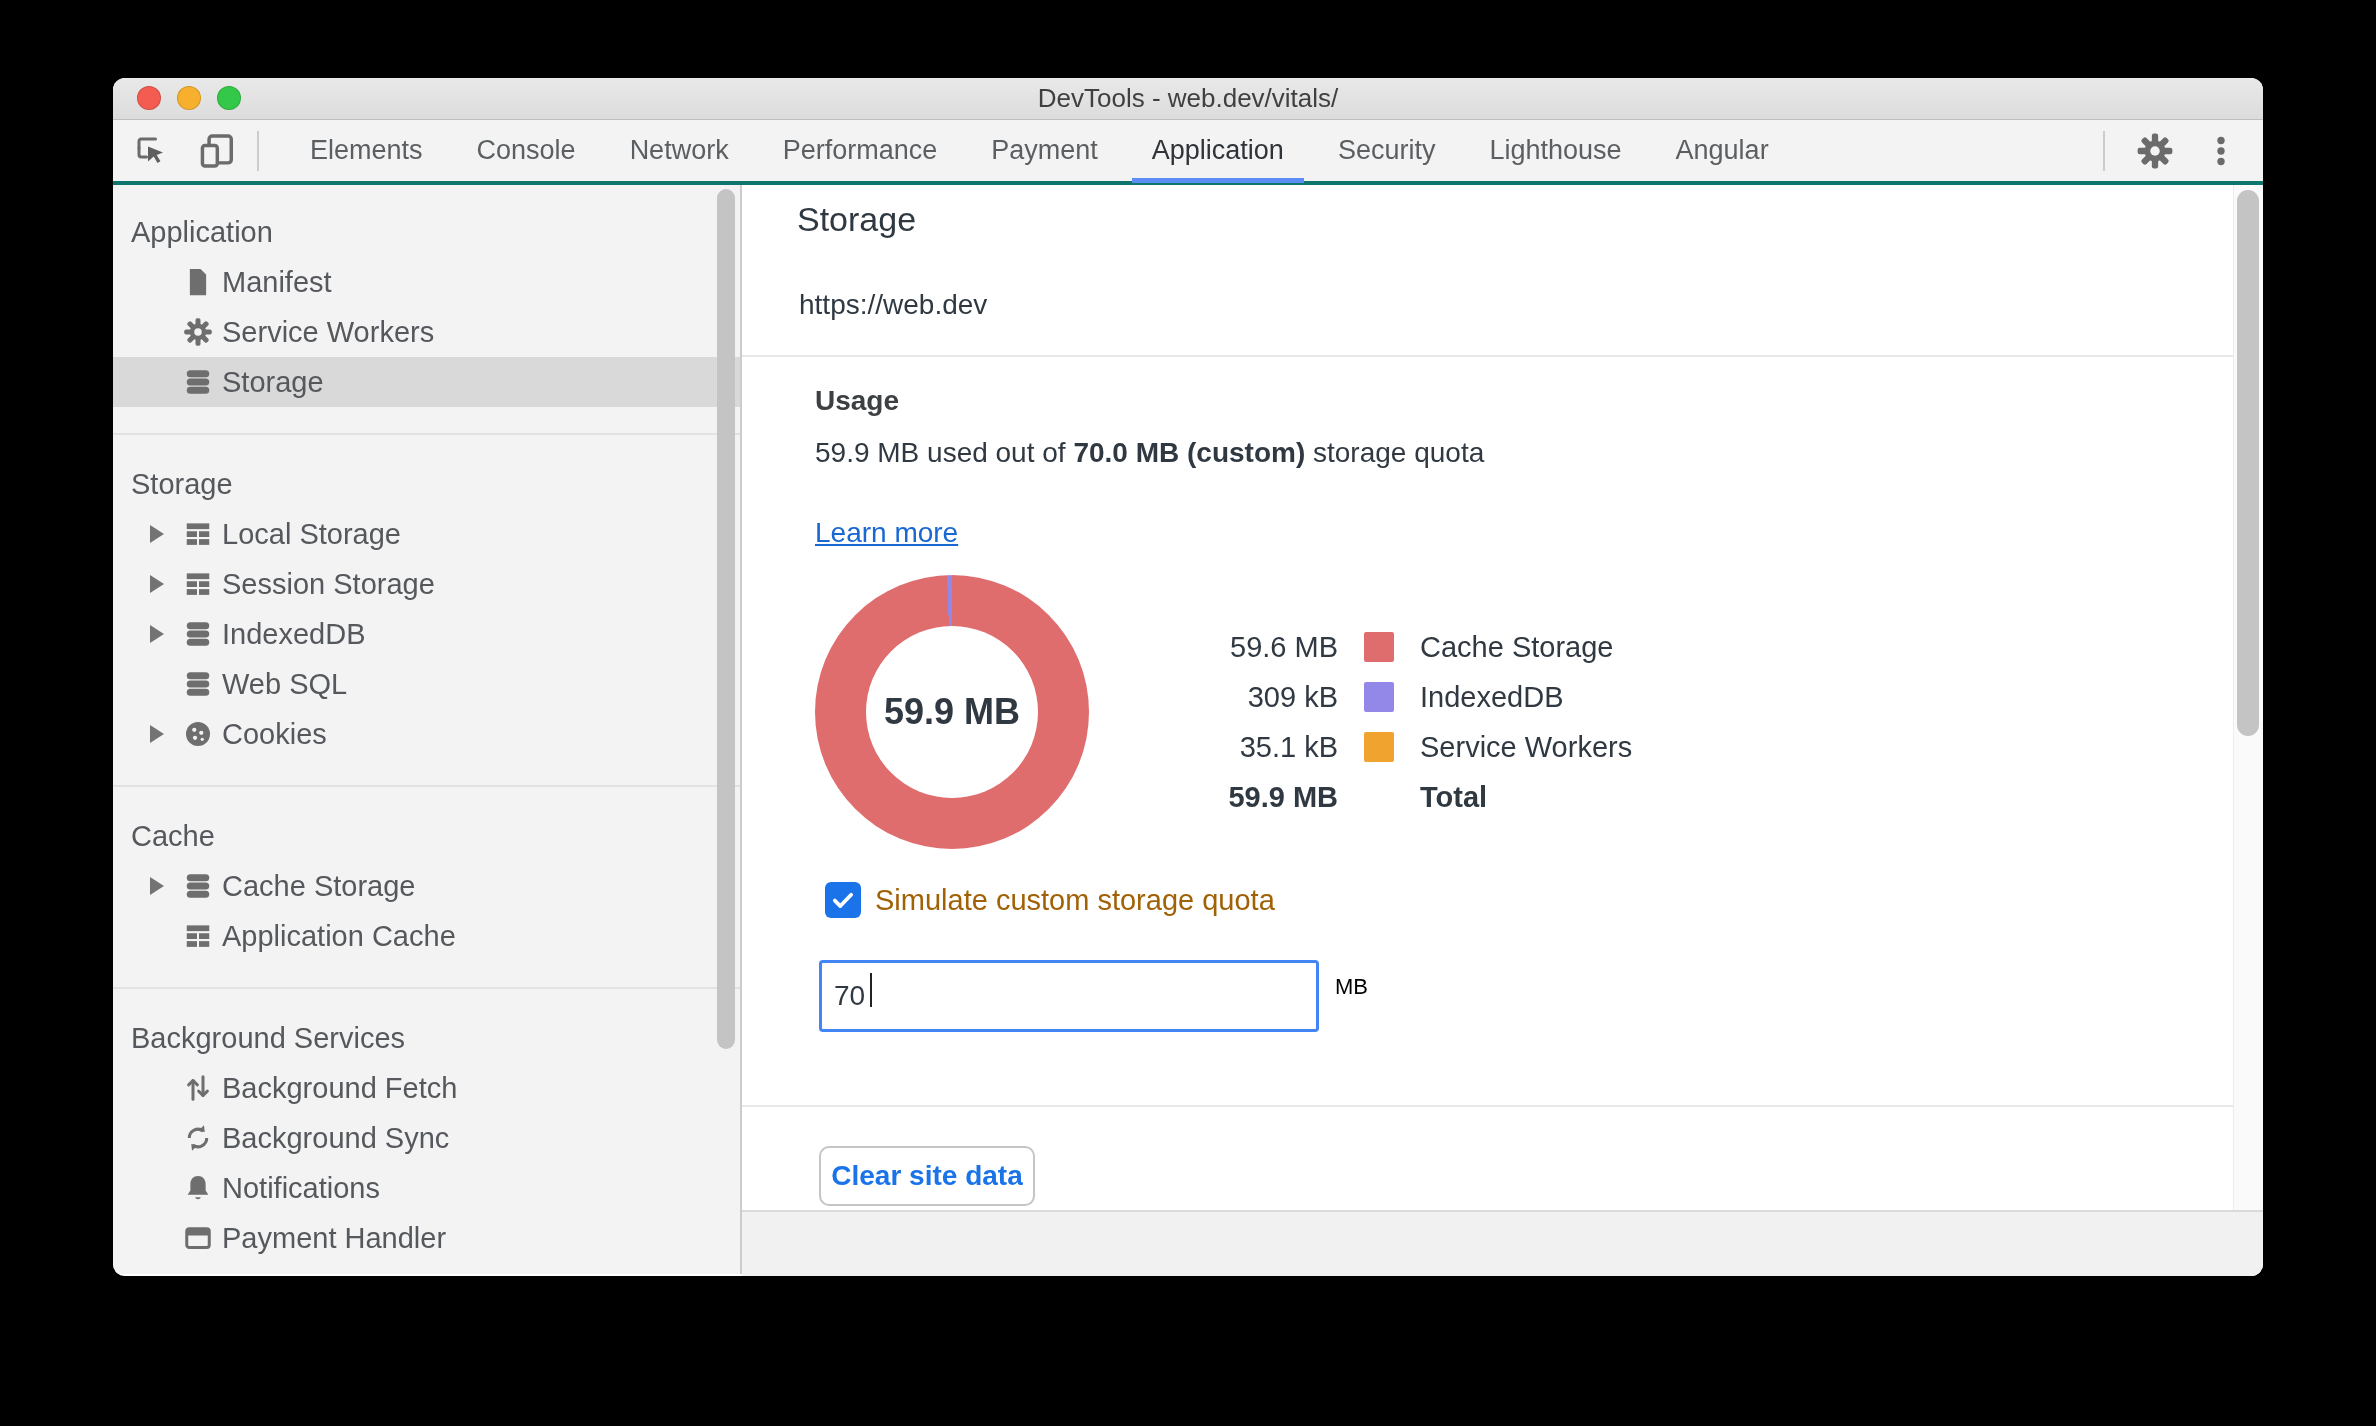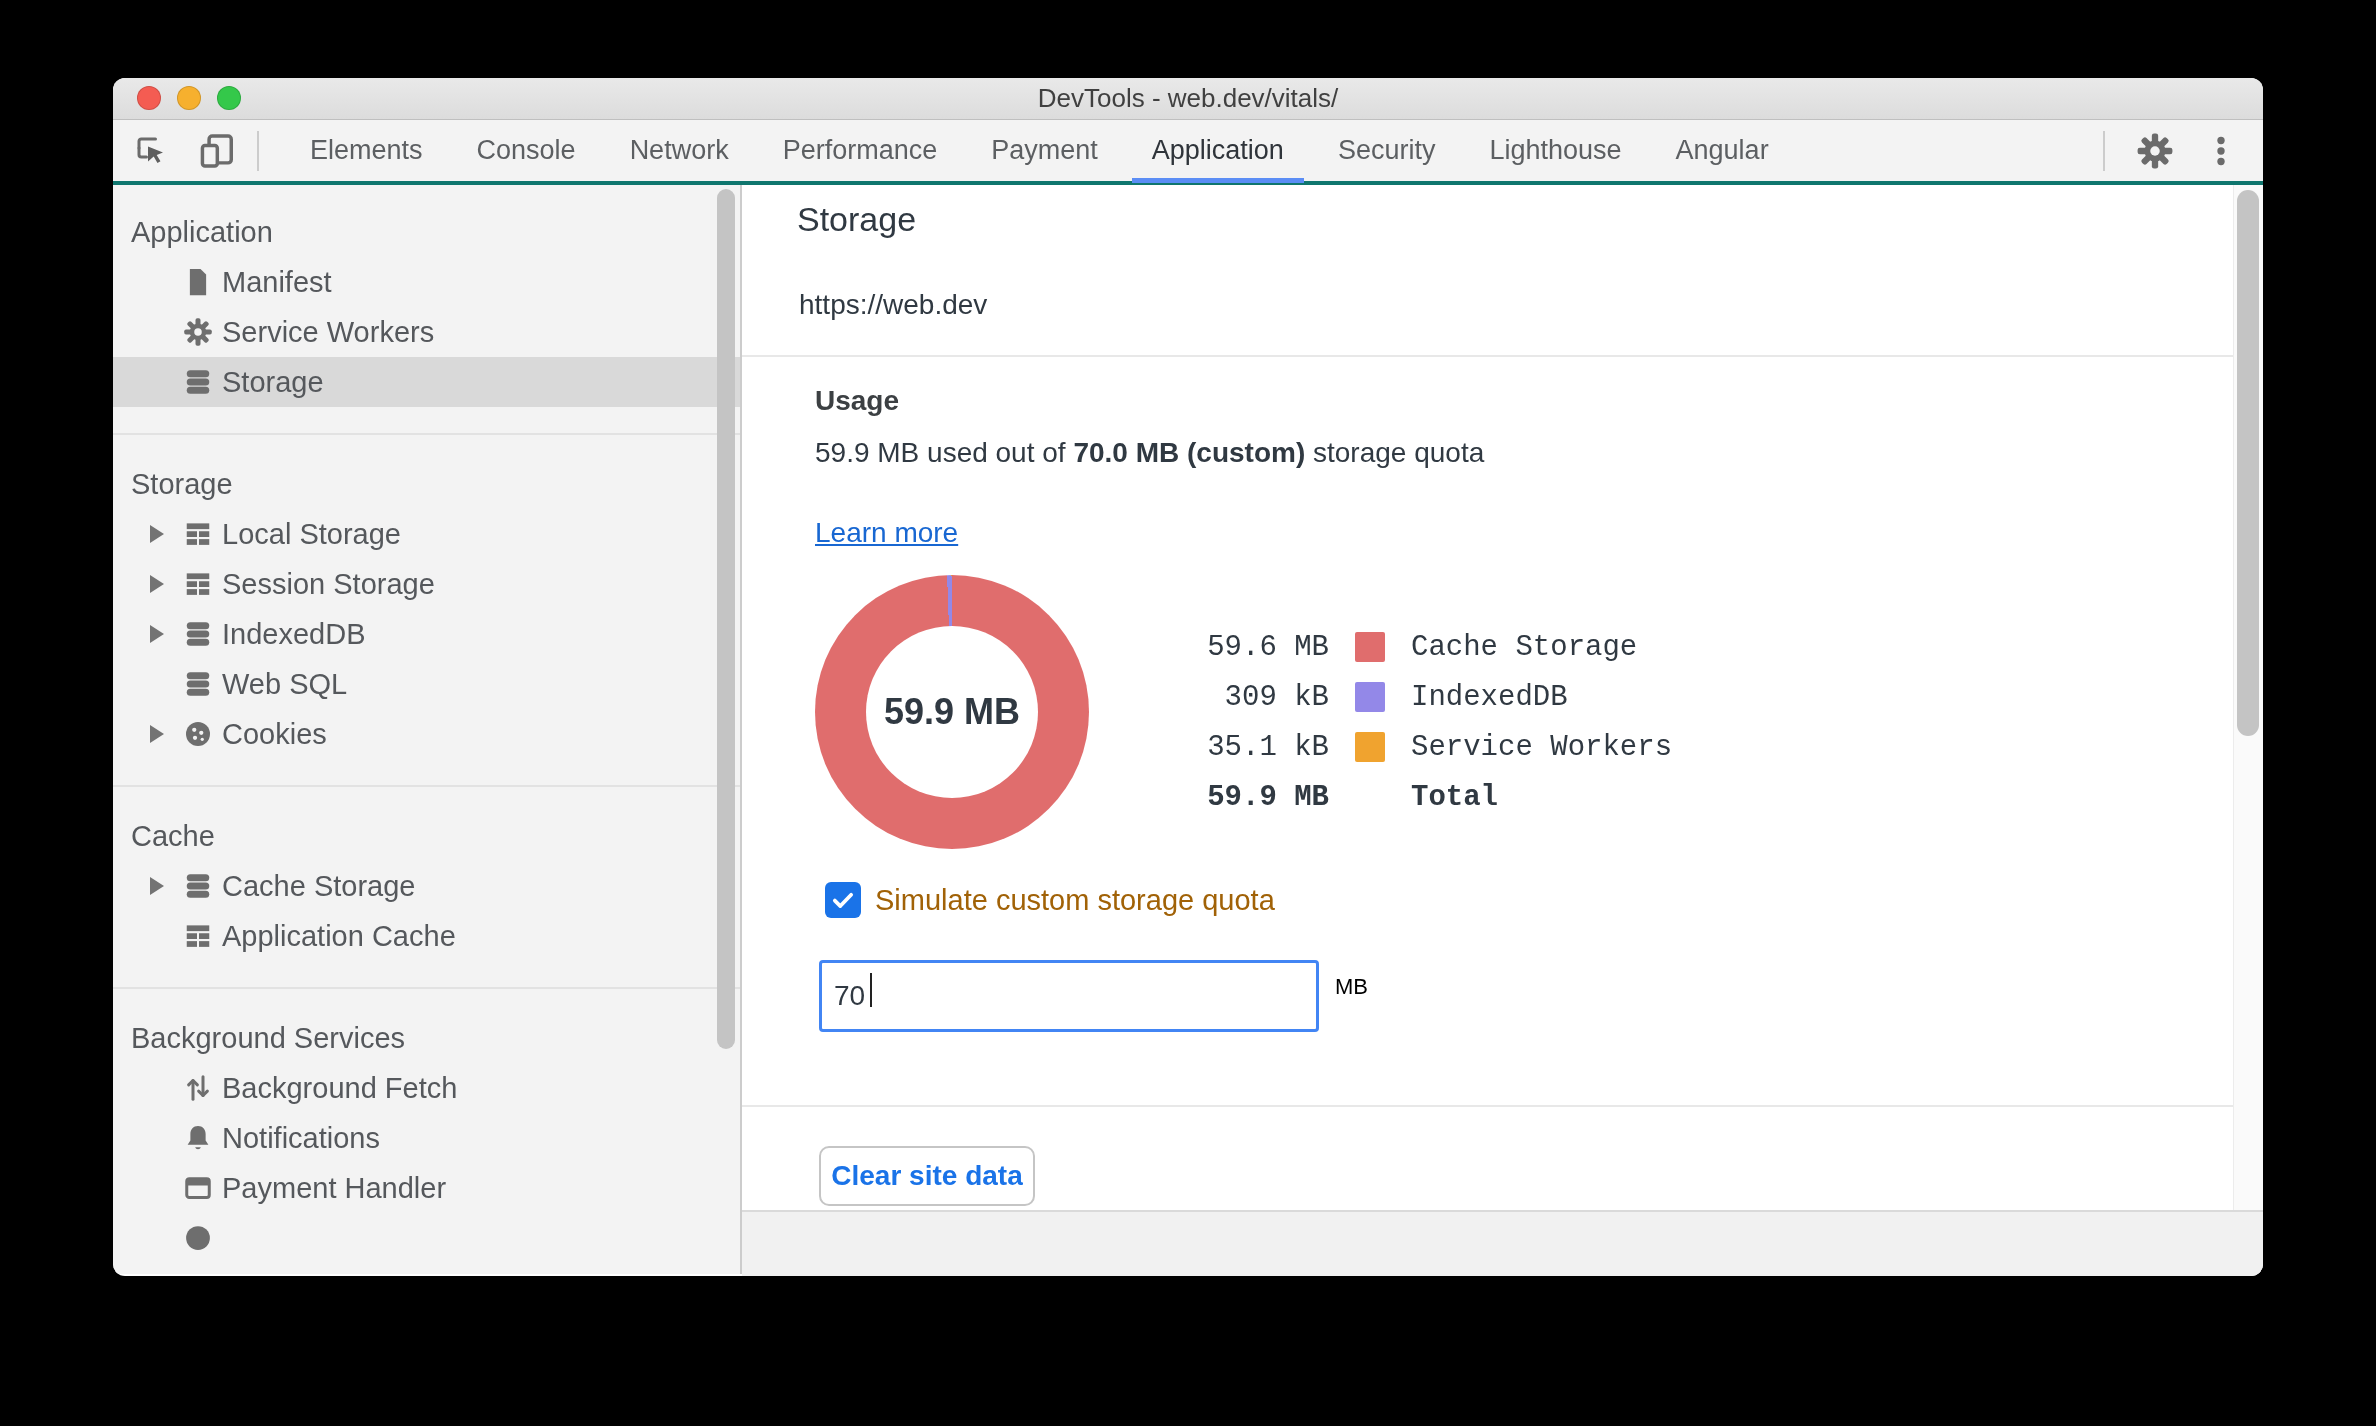--- a/index.html
+++ b/index.html
@@ -71,21 +71,21 @@
   .learn { position:absolute; left:73px; top:332px; font-size:28px;
            color:#1867d2; text-decoration:underline; }
 
   .donut { position:absolute; left:73px; top:390px; width:274px; height:274px;
            border-radius:50%; background:#e06d6d; }
   .donut-hole { position:absolute; left:51px; top:51px; width:172px; height:172px;
                 border-radius:50%; background:#fff; display:flex;
                 align-items:center; justify-content:center; }
   .donut-center { font-size:36px; font-weight:bold; color:#303942; }
 
-  .legend { position:absolute; left:287px; top:437px;font-family:Liberation Mono, monospace; }
+  .legend { position:absolute; left:296px; top:437px; }
   .lrow { height:50px; display:flex; align-items:center; font-size:29px; color:#303942; }
   .lval { width:300px; text-align:right; }
   .lswatch { width:30px; height:30px; margin:0 26px; border-radius:2px; }
   .lrow.total .lval, .lrow.total .llabel { font-weight:bold; }
   .lrow.total .lswatch { visibility:hidden; }
 
   .cb-row { position:absolute; left:83px; top:697px; display:flex; align-items:center; }
   .checkbox { width:36px; height:36px; border-radius:6px; background:#1a73e8;
               display:flex; align-items:center; justify-content:center; }
   .checkbox svg { width:28px; height:28px; }
@@ -333,20 +333,32 @@
         <span class="exp"></span>
         <span class="sicon">
           <svg viewBox="0 0 24 24" fill="none" stroke="#6e6e6e" stroke-width="2.4" stroke-linecap="round" stroke-linejoin="round">
             <path d="M8 21V6"></path>
               <path d="M4.5 9.5L8 6l3.5 3.5"></path>
             <path d="M16 3v15"></path>
               <path d="M12.5 14.5L16 18l3.5-3.5"></path>
           </svg>
         </span>
         <span>Background Fetch</span>
+      </div>
+      <div class="srow">
+        <span class="exp"></span>
+        <span class="sicon">
+          <svg viewBox="0 0 24 24">
+            <path d="M5 12a7 7 0 0 1 11.2-5.6" fill="none" stroke="#6e6e6e" stroke-width="2.4"></path>
+            <path d="M19 12a7 7 0 0 1-11.2 5.6" fill="none" stroke="#6e6e6e" stroke-width="2.4"></path>
+            <path d="M16.8 1.8l.6 5.4-5.2-1z" fill="#6e6e6e"></path>
+            <path d="M7.2 22.2l-.6-5.4 5.2 1z" fill="#6e6e6e"></path>
+          </svg>
+        </span>
+        <span>Background Sync</span>
       </div>
       <div class="srow">
         <span class="exp"></span>
         <span class="sicon">
           <svg viewBox="0 0 24 24" fill="#6e6e6e">
             <path d="M12 2.3c-3.7 0-6.1 2.7-6.1 6.4V14l-2.2 3.3h16.6L18.1 14V8.7c0-3.7-2.4-6.4-6.1-6.4z"></path>
             <path d="M9.7 19.3a2.4 2.4 0 0 0 4.6 0z"></path>
           </svg>
         </span>
         <span>Notifications</span>

